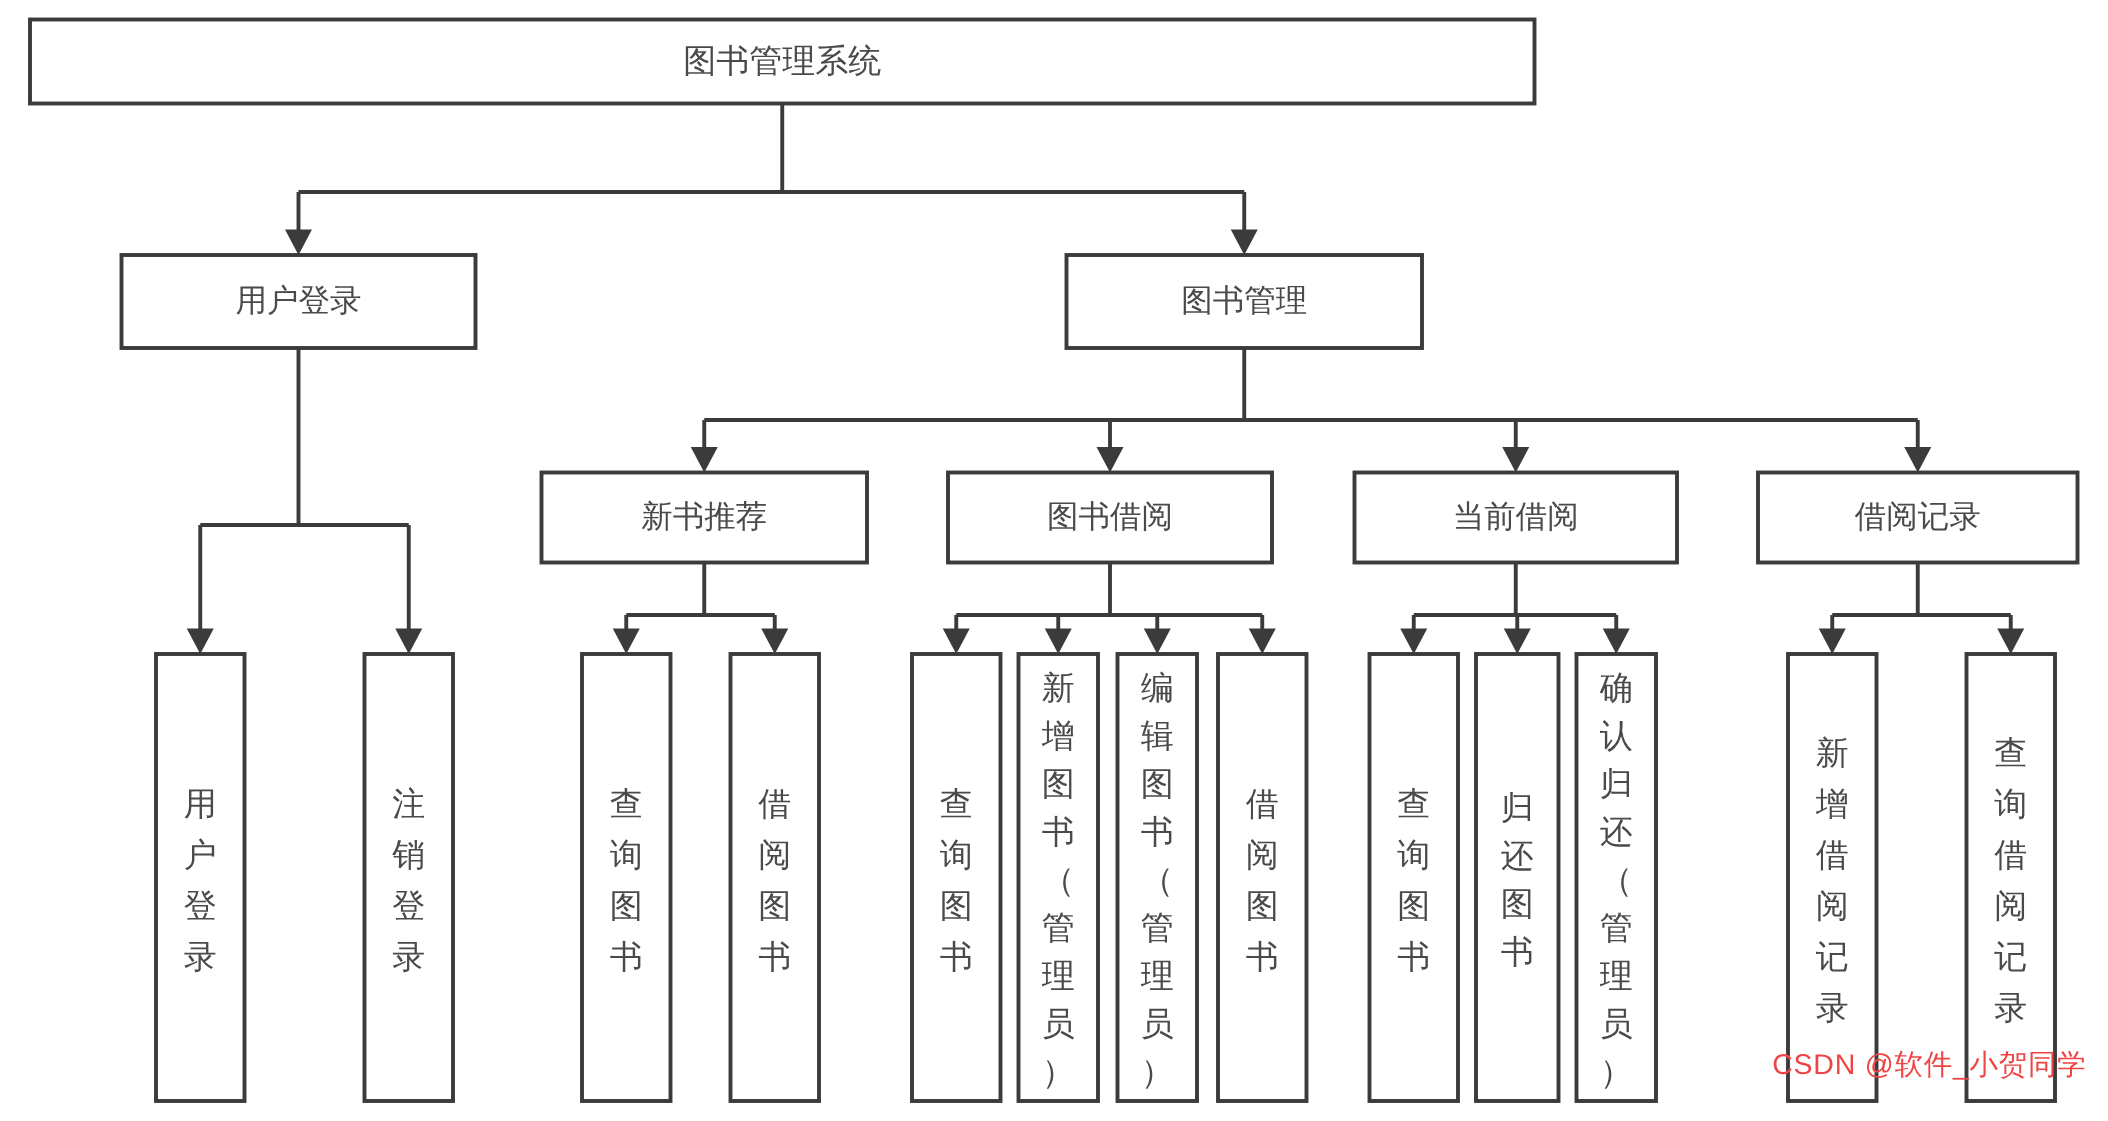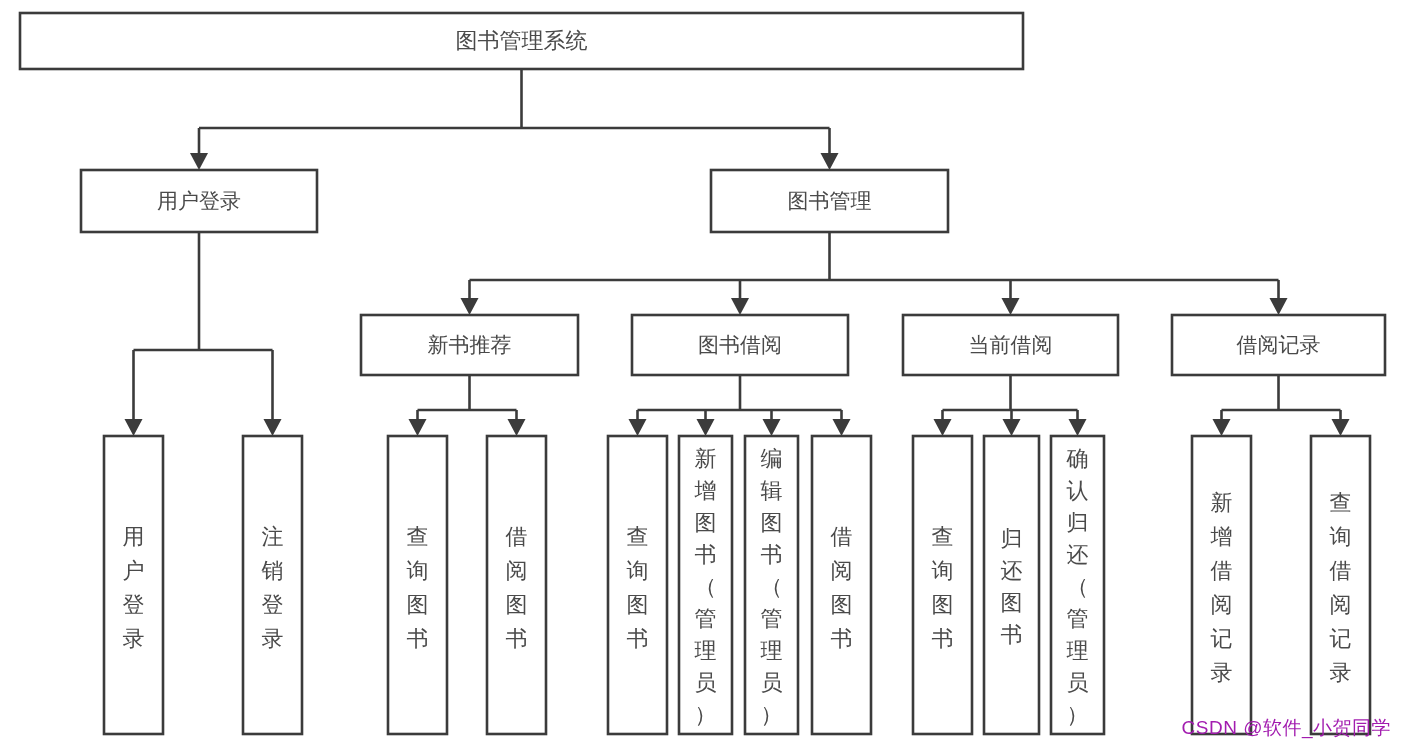--- a/index.html
+++ b/index.html
@@ -53,24 +53,24 @@
     fill: none;
     stroke-linecap: butt;
   }
   .arrow-head {
     fill: #3b3b3b;
     stroke: none;
   }
   .watermark {
     position: absolute;
     right: 14px;
-    bottom: 6px;
+    bottom: 24px;
     font-family: "Liberation Sans", "DejaVu Sans", sans-serif;
     font-size: 19px;
-    color: #a21caf;
+    color: #ef4444;
     white-space: nowrap;
     letter-spacing: 0.5px;
     pointer-events: none;
   }
 </style>
 </head>
 <body>
 
 <div id="diagram-root">
   <svg id="chart-svg" viewBox="0 0 1405 747" xmlns="http://www.w3.org/2000/svg">

